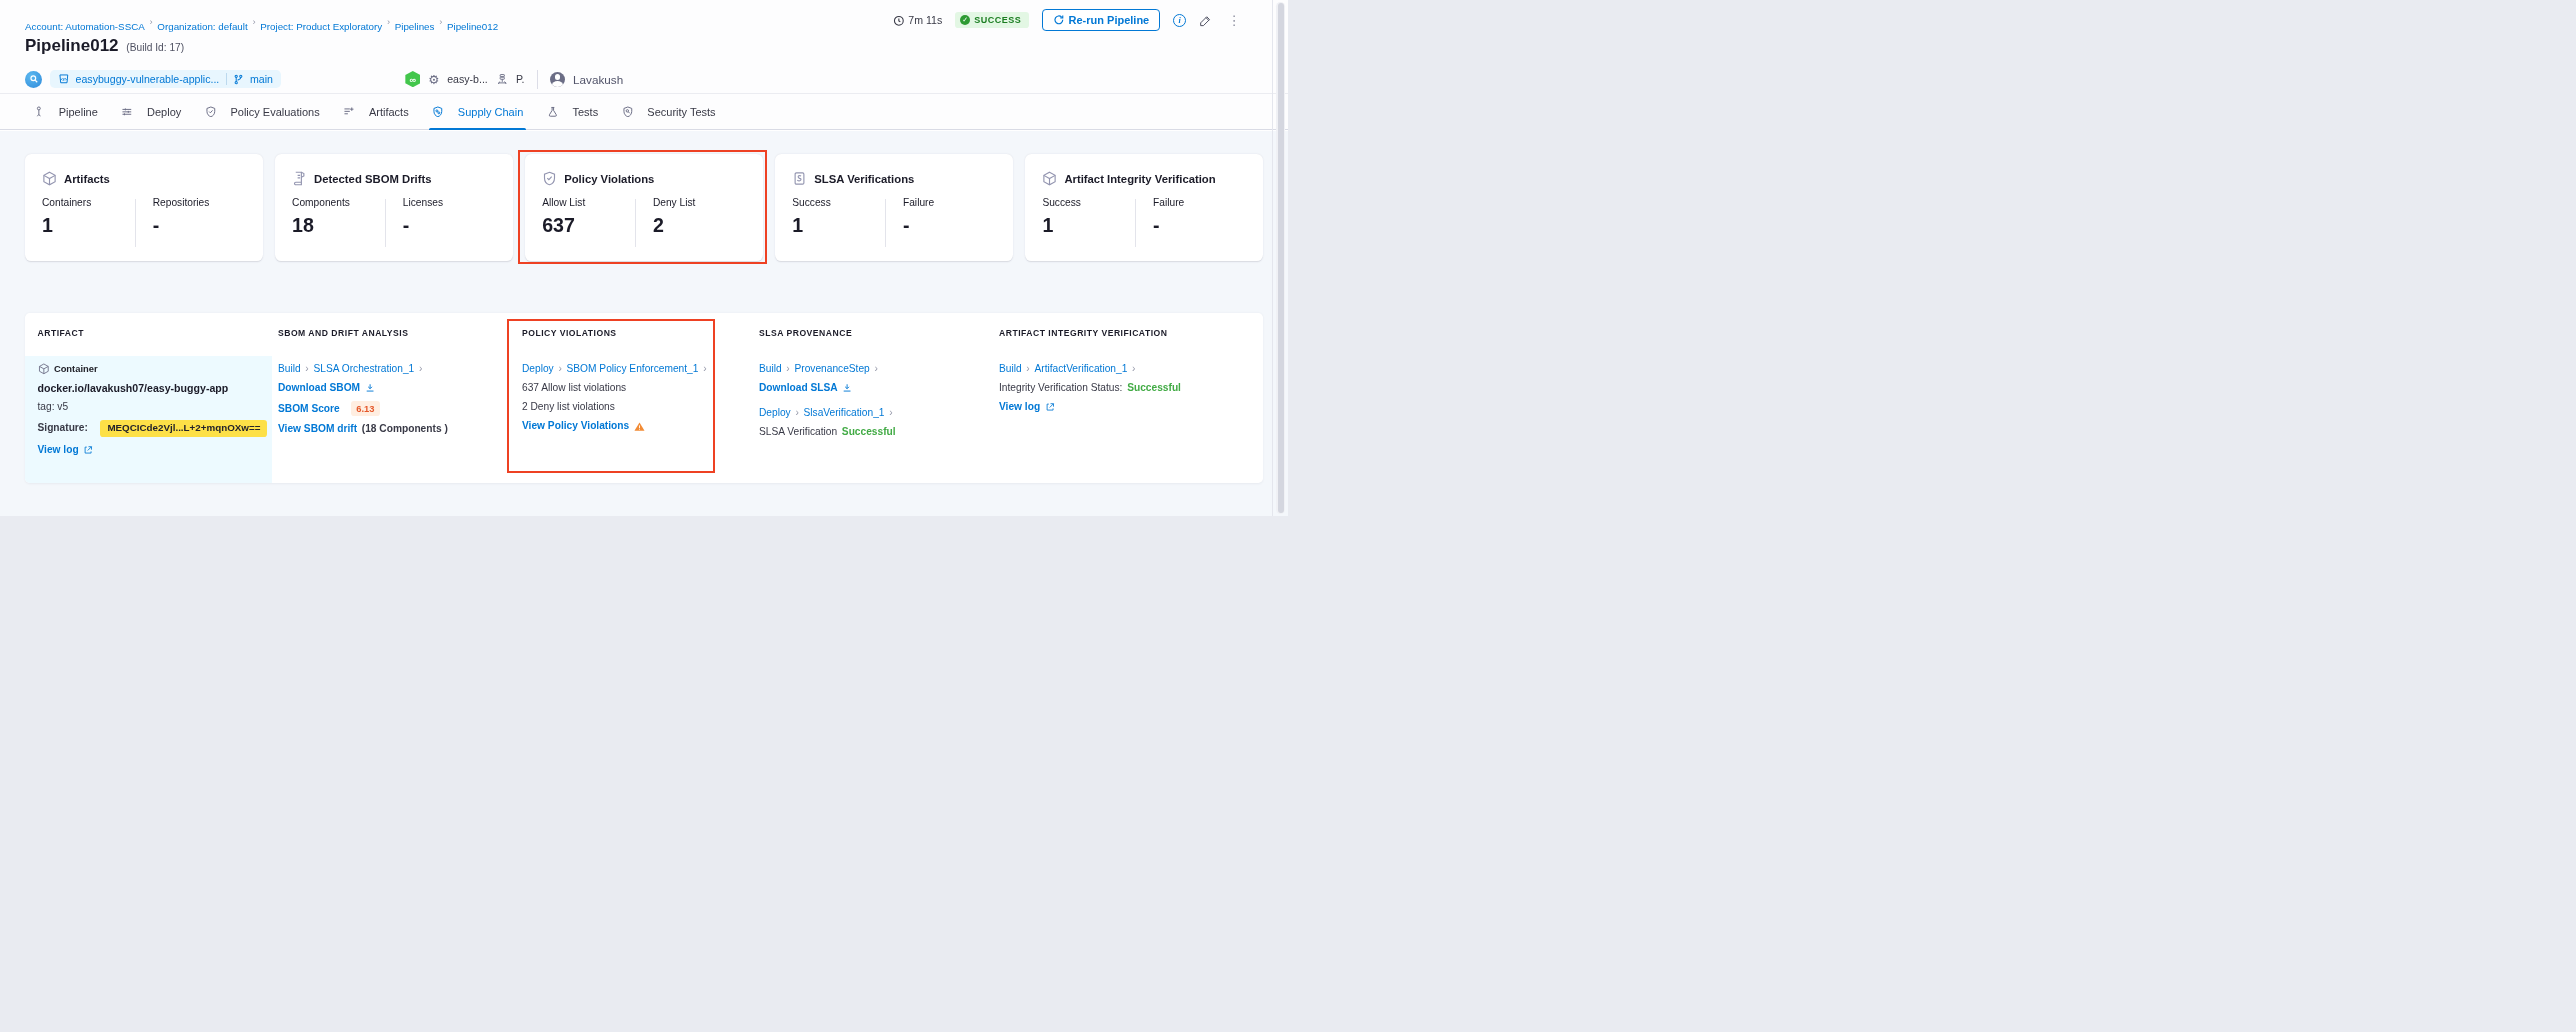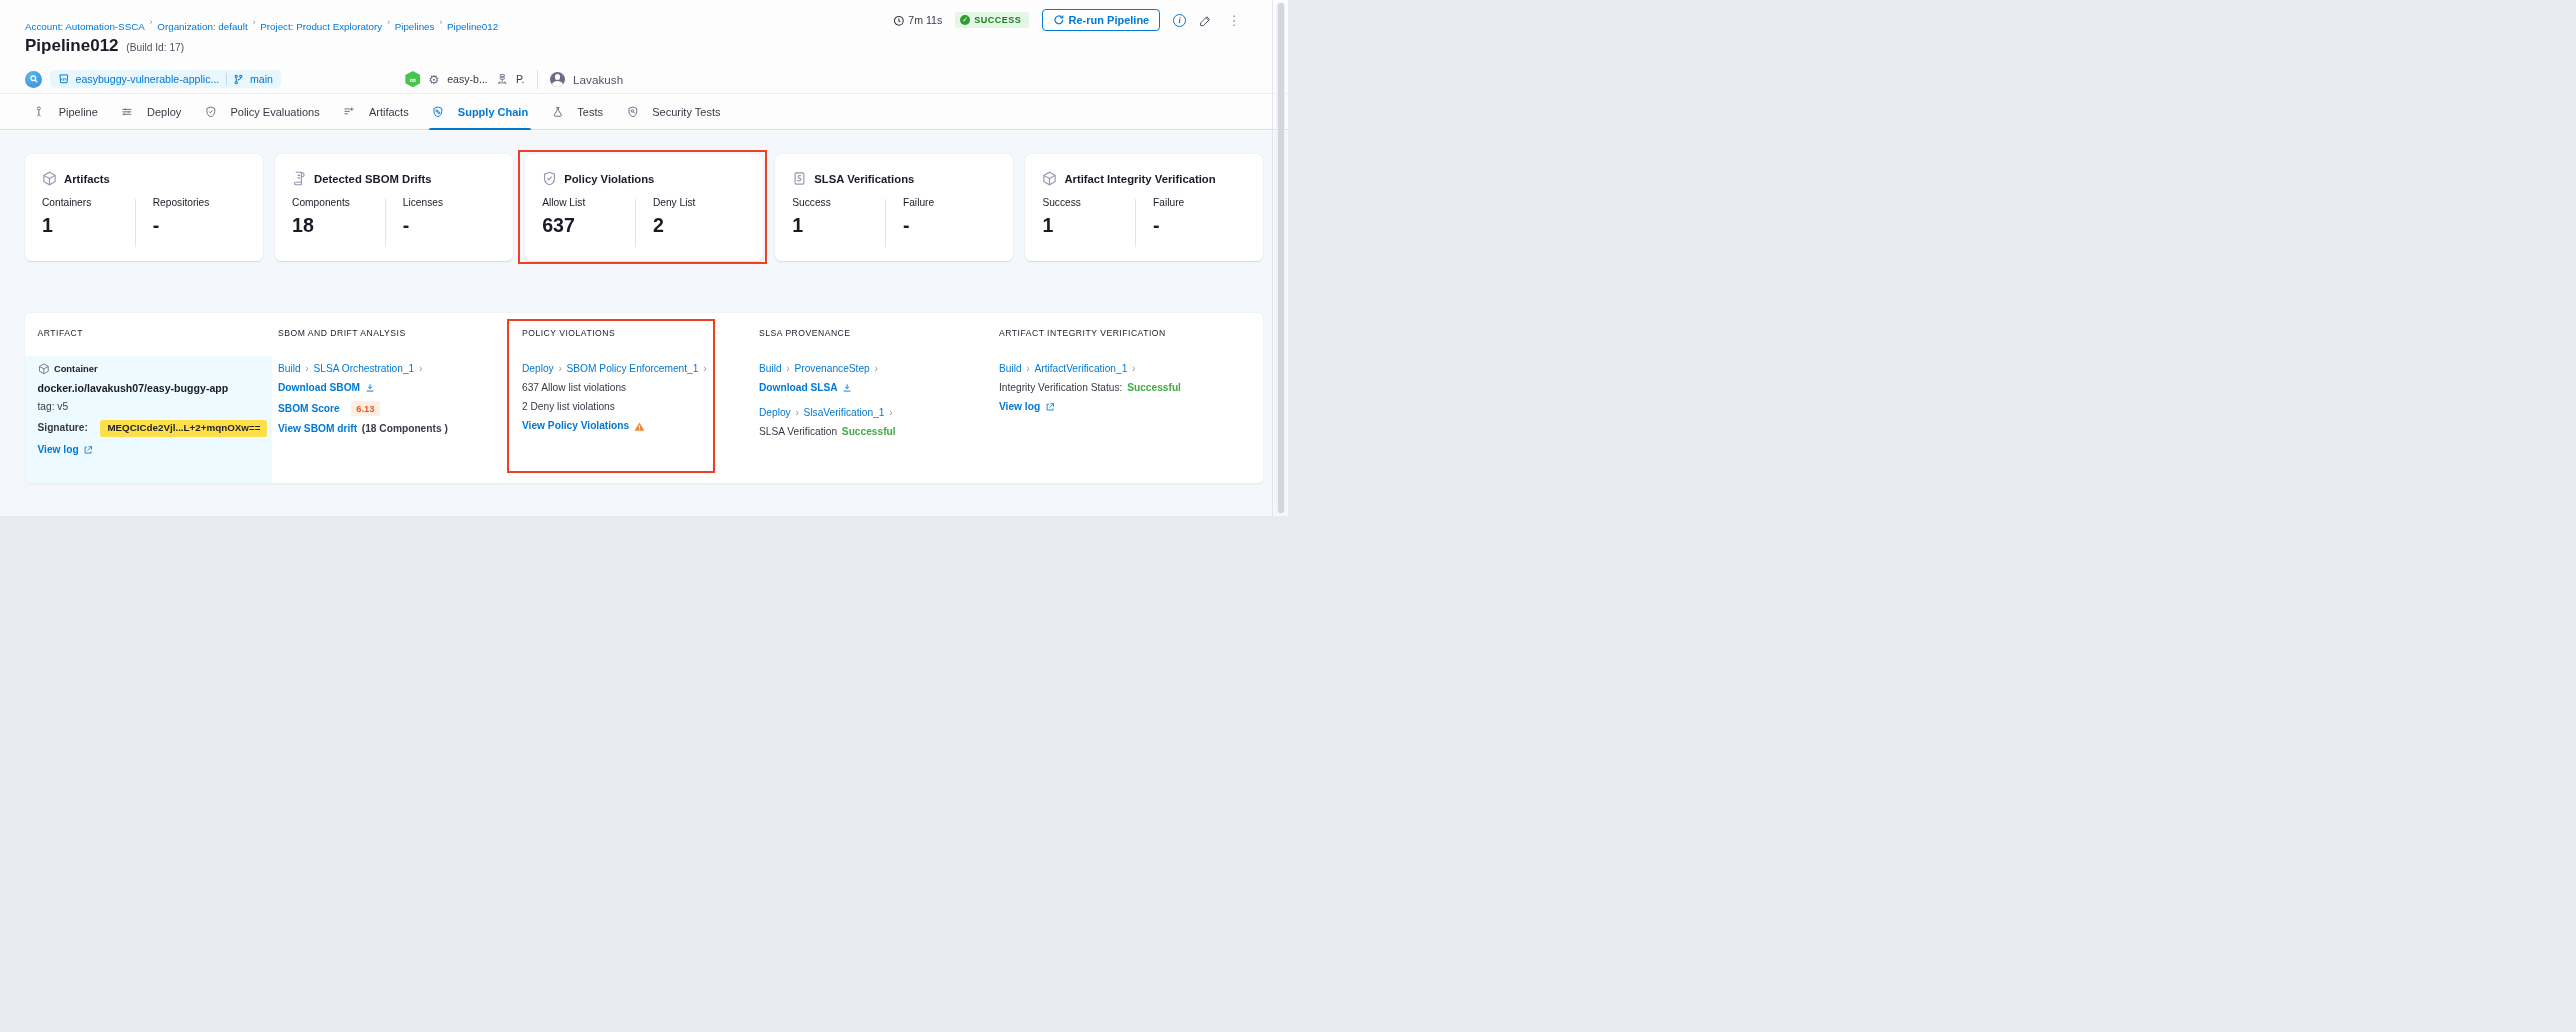--- a/index.html
+++ b/index.html
@@ -36,21 +36,21 @@
   .v-div { width:0.8px; height:19px; background:#dcdde7; margin:0 4.7px; }
   .avatar { width:15px; height:15px; border-radius:50%; background:#6b6d85; position:relative; overflow:hidden; }
   .avatar::before { content:""; position:absolute; left:4.7px; top:2.7px; width:5.5px; height:5.5px; border-radius:50%; background:#fff; }
   .avatar::after { content:""; position:absolute; left:2px; top:9.4px; width:11px; height:7.8px; border-radius:50%; background:#fff; }
   .user-name { font-size:11.7px; color:#52546a; }
 
   
   .tabbar { position:relative; height:37px; background:#fdfdfe; border-top:0.8px solid #ebecf1; border-bottom:0.8px solid #d9dbe5; display:flex; align-items:stretch; padding-left:33px; gap:23.5px; }
   .tab { position:relative; display:flex; align-items:center; gap:14px; font-size:11px; color:#383946; cursor:pointer; white-space:nowrap; }
   .tab svg { stroke:#6b6d85; }
-  .tab.active { color:#0278d5; font-weight:700; }
+  .tab.active { color:#0278d5; font-weight:400; }
   .tab.active svg { stroke:#0278d5; }
   .tab.active::after { content:""; position:absolute; left:-3.1px; right:-3.1px; bottom:-0.8px; height:2.3px; background:#0278d5; border-radius:1.6px 1.6px 0 0; }
 
   
   .content { position:absolute; left:0; right:0; top:131px; bottom:0; background:#f4f7fb; }
   .cards-row { position:absolute; left:25px; right:25px; top:23px; display:flex; gap:12.5px; }
   .scard { flex:1; background:#fff; border-radius:6.3px; box-shadow:0 0.8px 2.3px rgba(40,41,61,.06),0 0.8px 0.8px rgba(96,97,112,.12); height:107px; padding:17px 17px 0 17px; }
   .scard-title { display:flex; align-items:center; gap:7px; font-size:11.3px; font-weight:700; color:#1b1b28; }
   .scard-metrics { display:flex; margin-top:11px; }
   .metric { flex:1; }
@@ -61,21 +61,21 @@
 
   .filter-row { position:absolute; left:25px; right:25px; top:147px; height:24px; }
   .select-box { position:absolute; left:0; top:0; width:90px; height:23.5px; border:0.8px solid #cdd0df; border-radius:3.9px; background:#fff; display:flex; align-items:center; justify-content:space-between; padding:0 7.8px 0 9.4px; font-size:10.2px; color:#22222a; cursor:pointer; }
   .search-box { position:absolute; right:0; top:0; width:177px; height:23.5px; border:0.8px solid #d6d8e3; border-radius:4.7px; background:#fff; display:flex; align-items:center; gap:6.3px; padding:0 7.8px; }
   .search-box input { border:none; outline:none; font-size:10.6px; color:#383946; width:100%; font-family:inherit; background:transparent; }
   .search-box input::placeholder { color:#9196a7; }
 
   
   .tablecard { position:absolute; left:25px; right:25px; top:182px; height:170px; background:#fff; border-radius:4.7px; box-shadow:0 0.8px 2.3px rgba(40,41,61,.06); }
   .thead { position:absolute; top:0; left:0; right:0; height:43px; }
-  .th { position:absolute; top:15px; font-size:8.6px; font-weight:400; letter-spacing:0.5px; color:#1b1b28; white-space:nowrap; }
+  .th { position:absolute; top:15px; font-size:8.6px; font-weight:700; letter-spacing:0.5px; color:#1b1b28; white-space:nowrap; }
   .cell { position:absolute; top:43px; bottom:0; font-size:10.2px; color:#383946; }
   .cell-artifact { left:0; width:247px; background:#edfaff; border-radius:0 0 0 4.7px; padding:7px 12.5px 0 12.5px; }
   .line { margin-bottom:7px; line-height:12px; display:flex; align-items:center; gap:4.7px; white-space:nowrap; }
   .art-type { font-size:9.4px; font-weight:700; color:#22222a; }
   .art-image { font-size:10.6px; font-weight:700; color:#1b1b28; margin:2.3px 0 7px 0; }
   .sig-label { font-weight:600; color:#383946; }
   .sig-pill { background:#fde047; border-radius:3.1px; padding:2.3px 7px; font-size:9.8px; font-weight:600; color:#22222a; margin-left:7.8px; }
   .blue-b { color:#0278d5; font-weight:600; cursor:pointer; }
   .steplink { color:#0278d5; cursor:pointer; }
   .steplink::after { content:"›"; color:#9598a9; margin-left:4.7px; font-size:10.2px; }

